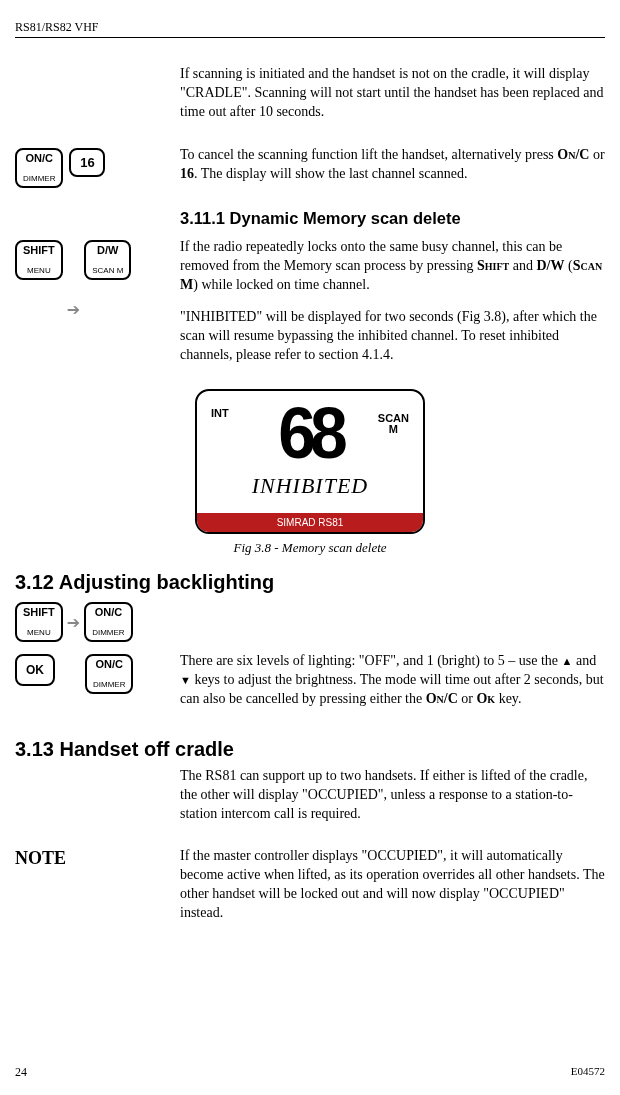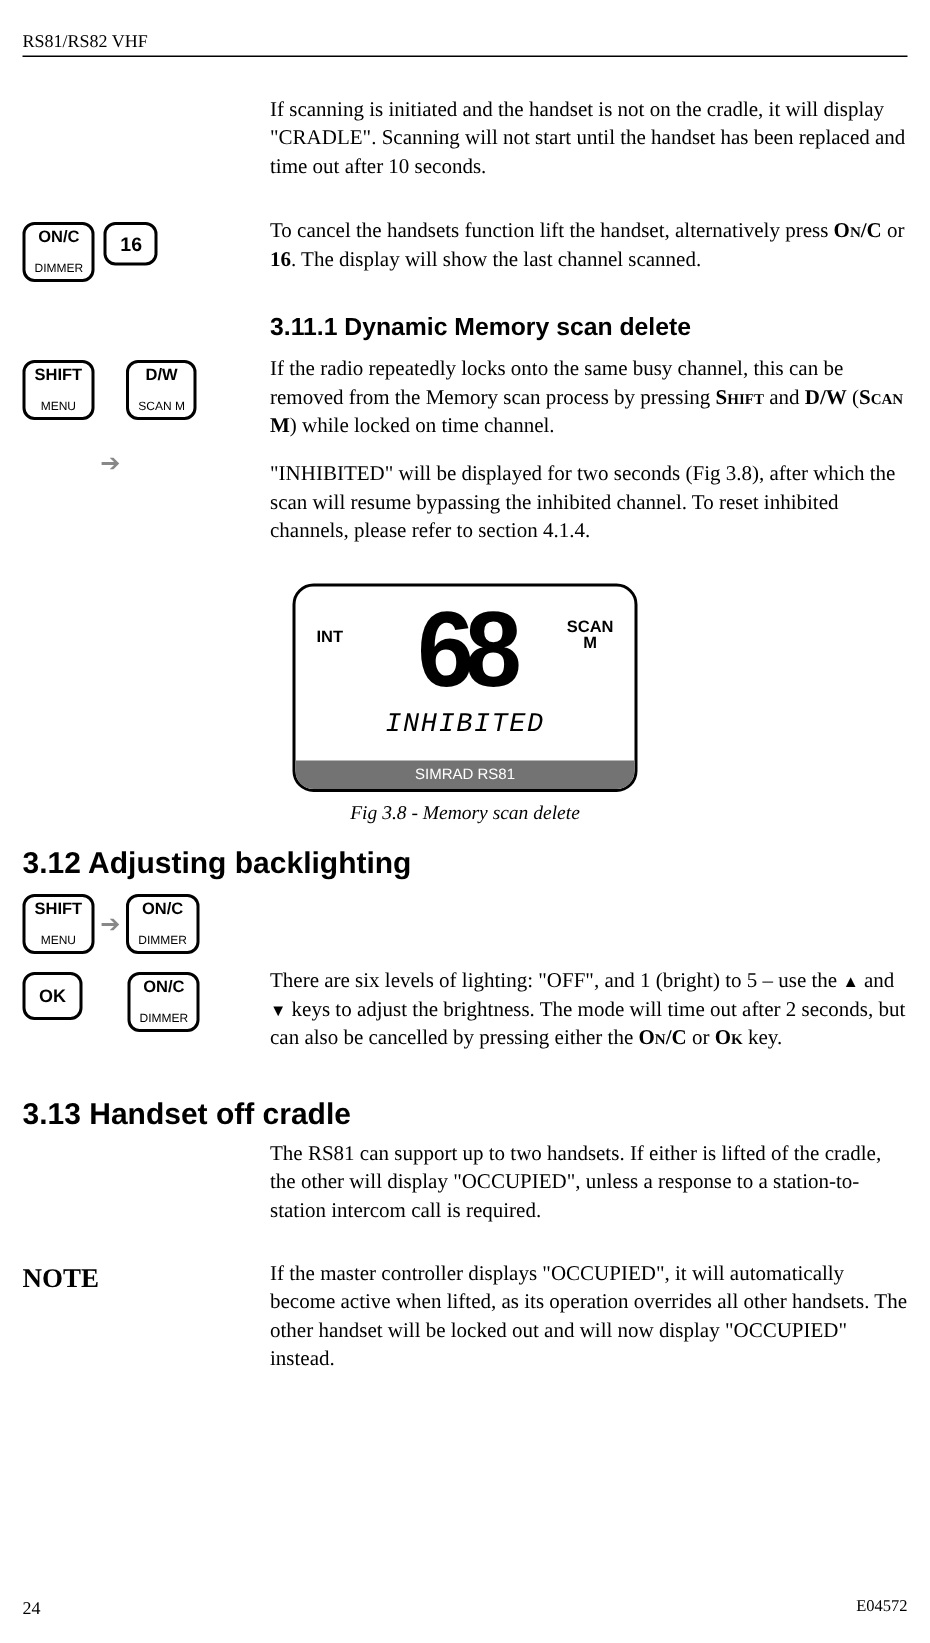--- a/index.html
+++ b/index.html
@@ -41,25 +41,25 @@
   .key-btn .top { font-weight: bold; font-size: 11px; display: block; }
   .key-btn .bot { font-size: 8px; display: block; margin-top: 11px; color: #000; }
   .arrow { font-size: 16px; color: #888; align-self: center; margin: 0 -2px; }
 
   .lcd-wrap { display: flex; justify-content: center; margin: 8px 0 6px 0; }
   .lcd {
     width: 230px; border: 2px solid #000; border-radius: 14px; overflow: hidden;
     background: #fff;
   }
   .lcd-top { display: flex; align-items: center; justify-content: center; padding: 8px 10px 0 10px; position: relative; }
-  .lcd-int { position: absolute; left: 14px; top: 28px; font-family: Arial; font-weight: bold; font-size: 11px; }
+  .lcd-int { position: absolute; left: 14px; top: 16px; font-family: Arial; font-weight: bold; font-size: 11px; }
   .lcd-scan { position: absolute; right: 14px; top: 22px; font-family: Arial; font-weight: bold; font-size: 11px; text-align: center; line-height: 1; }
   .lcd-digits { font-family: Arial, sans-serif; font-weight: 900; font-size: 68px; letter-spacing: -6px; line-height: 1; transform: scaleY(1.05); }
-  .lcd-mid { text-align: center; font-family: Liberation Mono, monospace; font-size: 18px; font-style: italic; letter-spacing: 1px; padding: 6px 0 14px 0; font-weight: 500; }
-  .lcd-bar { background: #737373; color: #fff; text-align: center; font-family: Arial; font-size: 10px; padding: 4px 0; border-radius: 0 0 10px 10px; }
+  .lcd-mid { text-align: center; font-family: Liberation Serif, serif; font-size: 22px; font-style: italic; letter-spacing: 1px; padding: 6px 0 14px 0; font-weight: 500; }
+  .lcd-bar { background: #b91c1c; color: #fff; text-align: center; font-family: Arial; font-size: 10px; padding: 4px 0; border-radius: 0 0 10px 10px; }
   .caption { text-align: center; font-style: italic; font-size: 13px; margin-bottom: 12px; }
   .footer { position: absolute; bottom: 15px; left: 15px; right: 15px; display: flex; justify-content: space-between; font-size: 12px; gap: 12px; }
   .note-label { width: 165px; flex-shrink: 0; font-weight: bold; font-family: Georgia, serif; font-size: 18px; padding-top: 1px; }
   .tri { font-size: 11px; }
 </style>
 </head>
 <body>
 
 <div class="header">RS81/RS82 VHF</div>
 
@@ -75,21 +75,21 @@
     <div class="key-btn">
       <span class="top">ON/C</span>
       <span class="bot">DIMMER</span>
     </div>
     <div class="key-btn" style="min-width:36px; padding:6px 8px;">
       <span class="top" style="font-size:13px;">16</span>
     </div>
   </div>
   <div class="right-col">
     <p class="para">
-      <span>To cancel the handsets function lift the handset, alternatively press </span><b><span class="smallcaps">On/C</span></b><span> or </span><b>16</b><span>. The display will show the last channel scanned.</span>
+      <span>To cancel the scanning function lift the handset, alternatively press </span><b><span class="smallcaps">On/C</span></b><span> or </span><b>16</b><span>. The display will show the last channel scanned.</span>
     </p>
   </div>
 </div>
 
 <div class="content-row" style="margin-bottom:4px;">
   <div class="left-col"></div>
   <div class="right-col">
     <div class="section-heading">3.11.1  Dynamic Memory scan delete</div>
   </div>
 </div>

